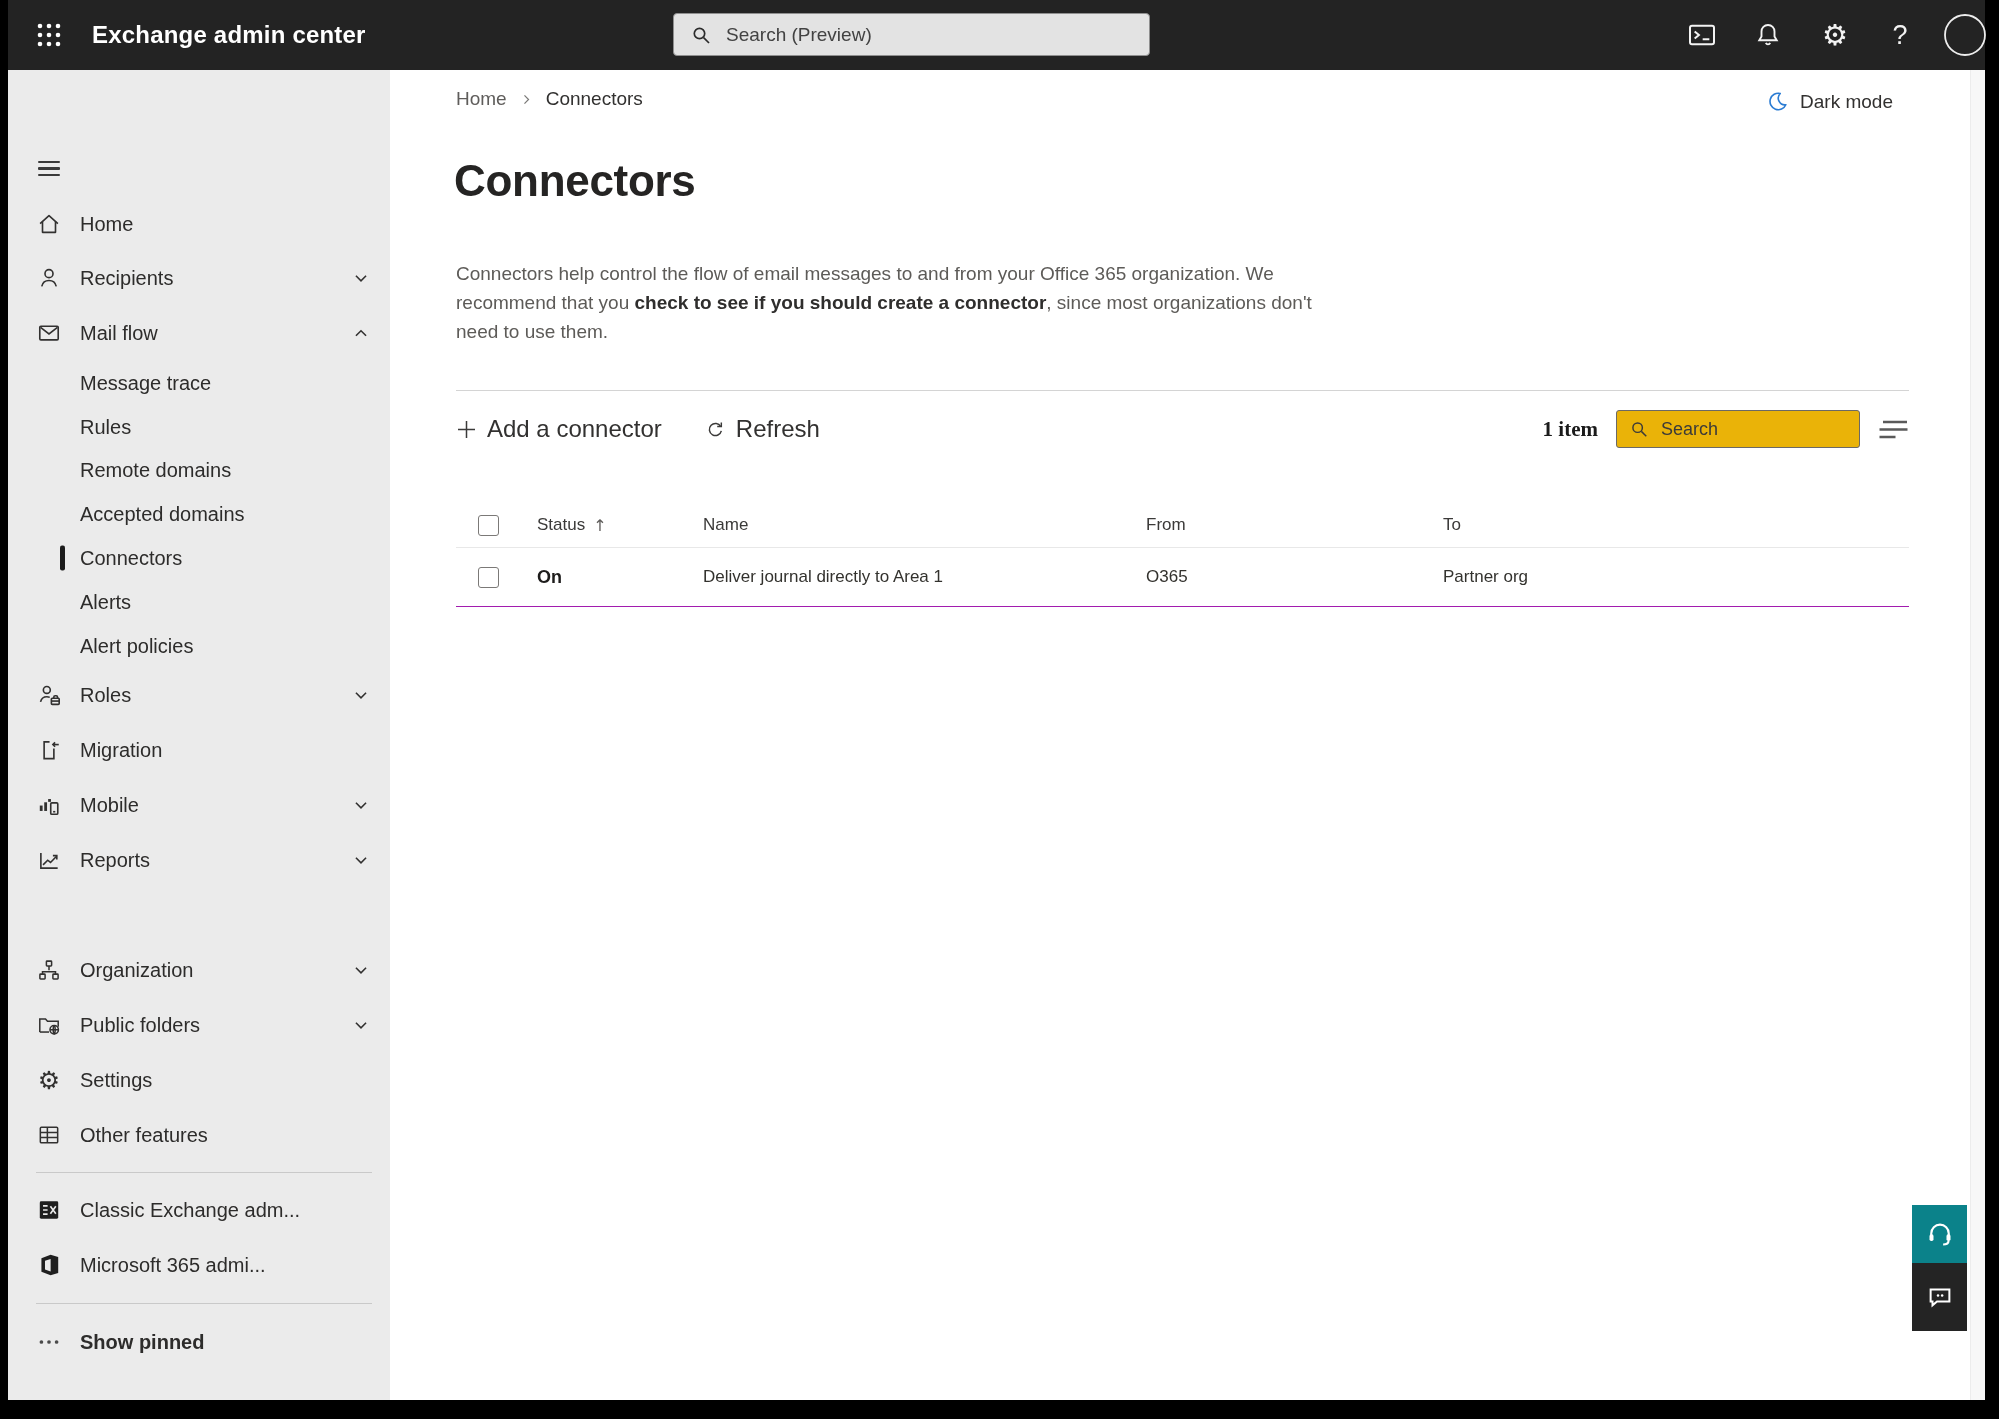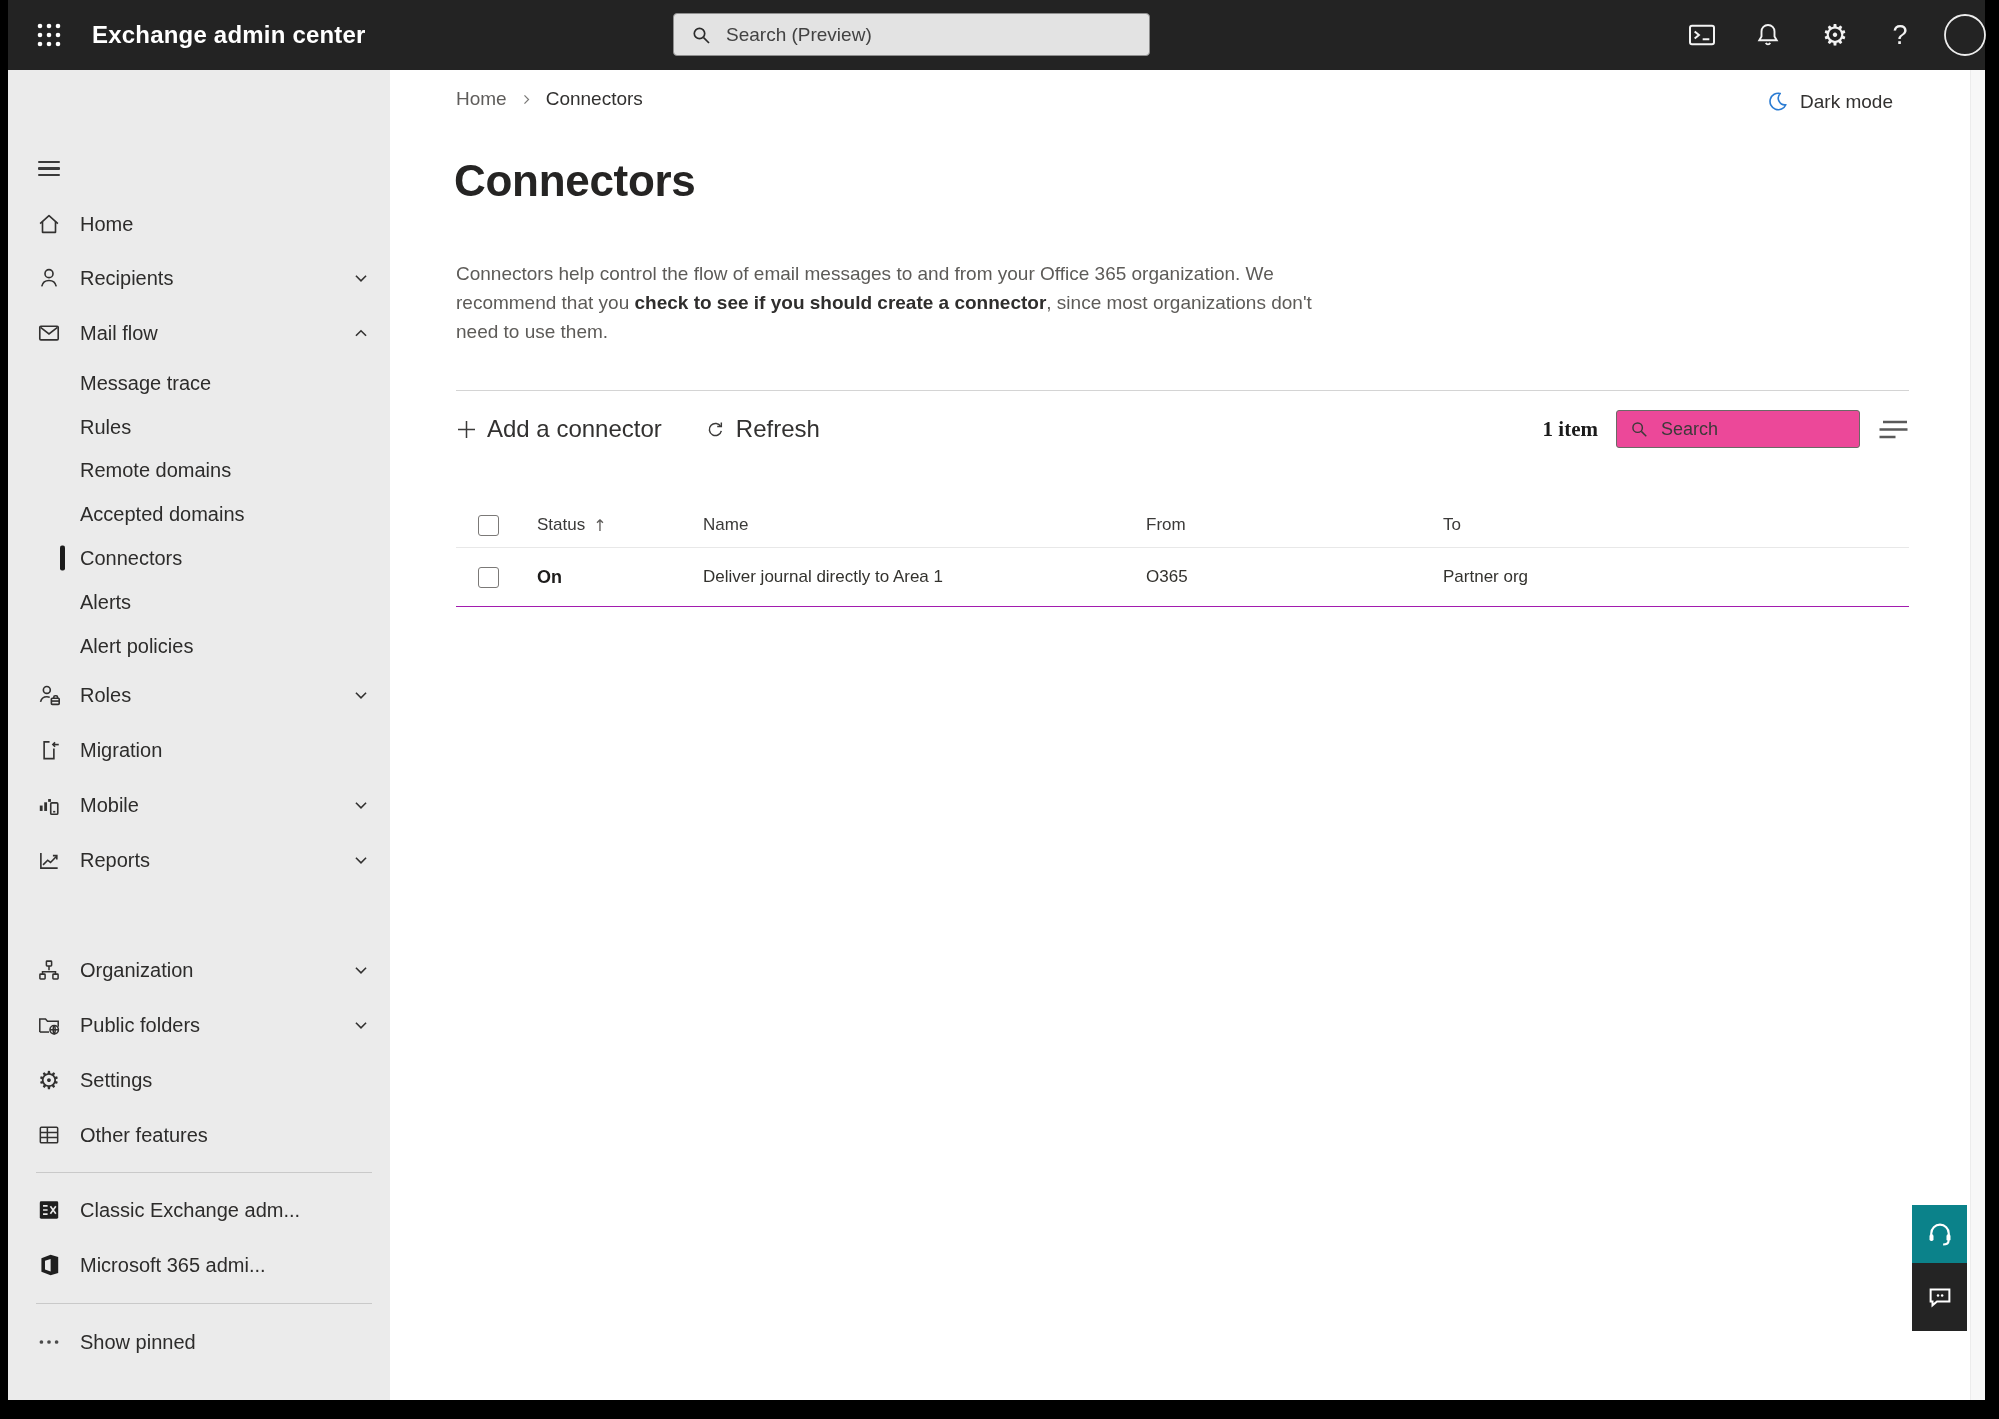--- a/index.html
+++ b/index.html
@@ -38,21 +38,21 @@
   .darkmode{position:absolute;right:77px;top:20px;display:flex;align-items:center;gap:11px;font-size:19px;color:#323130;cursor:pointer;}
   .page-title{position:absolute;left:64px;top:86px;margin:0;font-size:44px;font-weight:700;color:#252423;letter-spacing:-.3px;}
   .page-desc{position:absolute;left:66px;top:170px;width:1000px;font-size:19px;line-height:29px;color:#5d5b58;}
   .desc-link{color:#2f2e2d;font-weight:600;cursor:pointer;}
   .toolbar-rule{position:absolute;left:66px;top:320px;width:1453px;height:1px;background:#d4d4d4;}
   .toolbar{position:absolute;left:66px;top:331px;width:1453px;height:56px;display:flex;align-items:center;}
   .tb-btn{display:flex;align-items:center;gap:10px;font-size:24px;color:#323130;cursor:pointer;justify-content:center;}
   .tb-btn + .tb-btn{margin-left:42px;}
   .tb-right{margin-left:auto;display:flex;align-items:center;gap:18px;}
   .item-count{font-family:"Liberation Serif",serif;font-weight:700;font-size:21px;color:#1b1b1b;}
-  .list-search{width:244px;height:38px;border:1.6px solid #6b6966;border-radius:3px;display:flex;align-items:center;padding-left:12px;box-sizing:border-box;gap:10px;background:#ec4899;}
+  .list-search{width:244px;height:38px;border:1.6px solid #6b6966;border-radius:3px;display:flex;align-items:center;padding-left:12px;box-sizing:border-box;gap:10px;background:#eab308;}
   .list-search input{flex:1;border:none;outline:none;background:transparent;font-family:"Liberation Sans",sans-serif;font-size:18px;color:#323130;min-width:0;}
   .list-search input::placeholder{color:#3b3a39;opacity:1;}
   .filter-btn{cursor:pointer;display:flex;align-items:center;}
   
   .table{position:absolute;left:66px;top:433px;width:1453px;}
   .thead{display:flex;align-items:center;height:44px;border-bottom:1px solid #e8e8e8;color:#3b3a39;font-size:17px;}
   .trow{display:flex;align-items:center;height:58px;border-bottom:1px solid #a21caf;color:#33322e;font-size:17px;cursor:pointer;}
   .col-check{width:60px;display:flex;align-items:center;}
   .col-status{width:187px;display:flex;align-items:center;gap:8px;padding-left:21px;box-sizing:border-box;}
   .col-name{width:443px;}
@@ -325,21 +325,21 @@
       <svg width="26" height="26" viewBox="0 0 24 24">
           <path d="M13.5 2.5 5 5.8v12.4l8.5 3.3 7-2.2V4.7z" fill="#1f1f1f"></path>
           <path d="M13.5 6.4 8.3 8v8.2l5.2 1.9z" fill="#ebebeb"></path>
         </svg>
     </span>
     <span class="nav-label">Microsoft 365 admi...</span>
   </div>
 
   <div class="sidebar-divider" style="top:1233px;"></div>
 
-  <div class="nav-item" style="top:1245px;">
+  <div class="nav-item" style="top:1245px;font-weight:bold;">
     <span class="nav-icon">
       <svg width="26" height="26" viewBox="0 0 24 24" fill="#4a4a4a">
           <circle cx="5" cy="12" r="1.7"></circle>
           <circle cx="12" cy="12" r="1.7"></circle>
           <circle cx="19" cy="12" r="1.7"></circle>
         </svg>
     </span>
     <span class="nav-label">Show pinned</span>
   </div>
 </nav>

